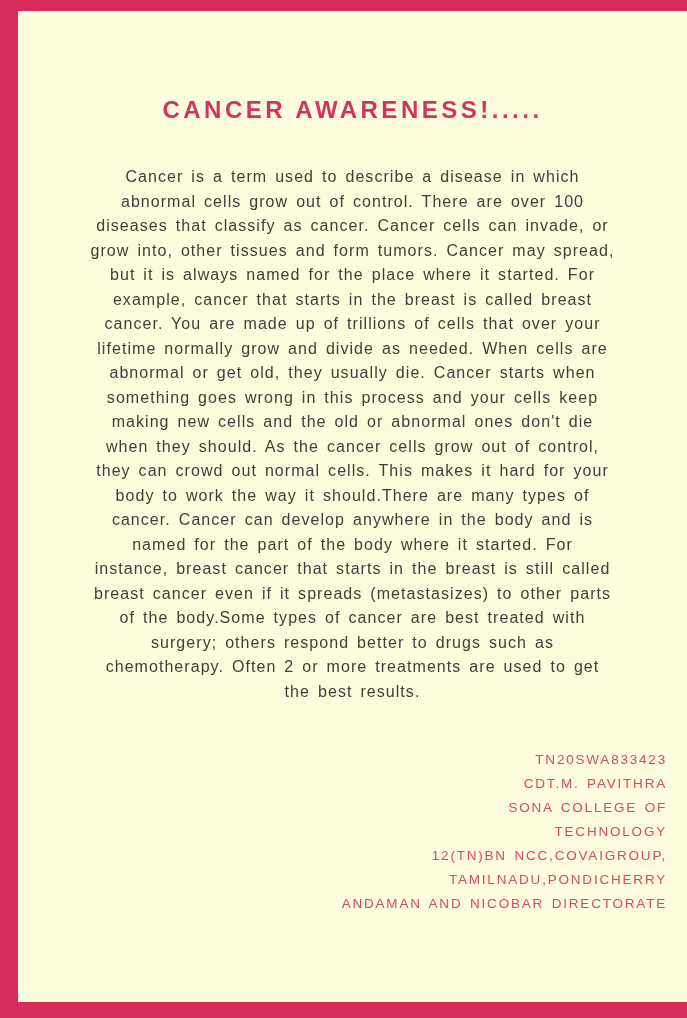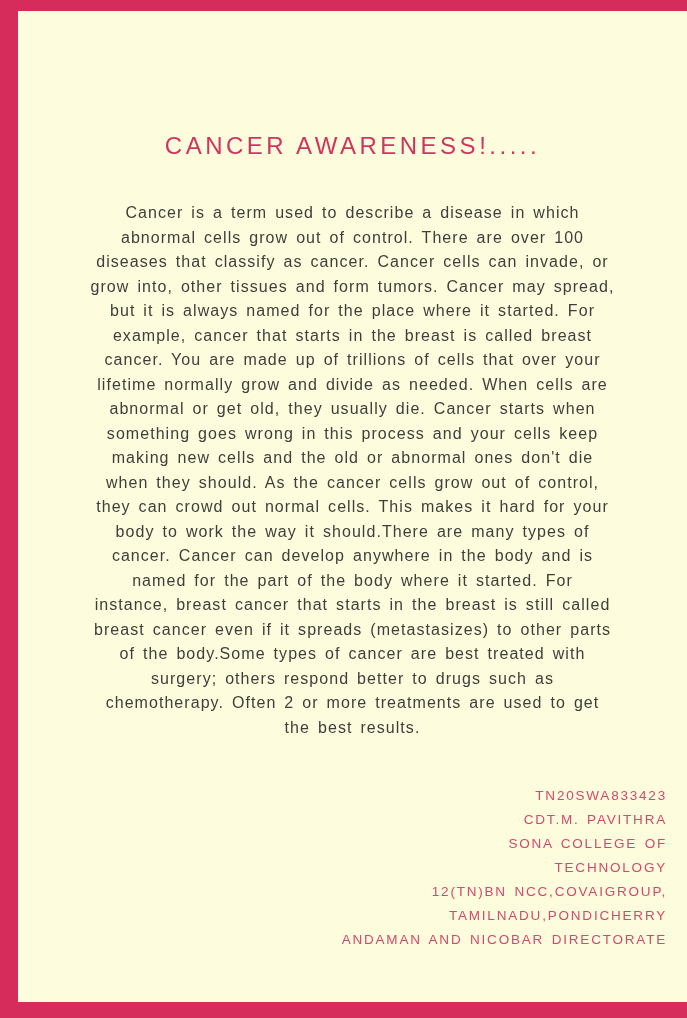--- a/index.html
+++ b/index.html
@@ -20,26 +20,26 @@
   }
   .poster-content {
     position: absolute;
     top: 11px;
     left: 18px;
     right: 0;
     bottom: 16px;
     background: var(--background, #fdfcdc);
   }
   .poster-title {
-    margin-top: 120px;
+    margin-top: 84px;
     text-align: center;
     color: var(--title, #d0355f);
     font-size: 24px;
     letter-spacing: 3.5px;
-    font-weight: 400;
+    font-weight: 700;
     line-height: 30px;
   }
   .poster-body {
     margin-top: 40px;
     padding-left: 16px;
     padding-right: 16px;
     text-align: center;
     color: var(--body-text, #3f3e3c);
     font-size: 16px;
     line-height: 24.5px;

